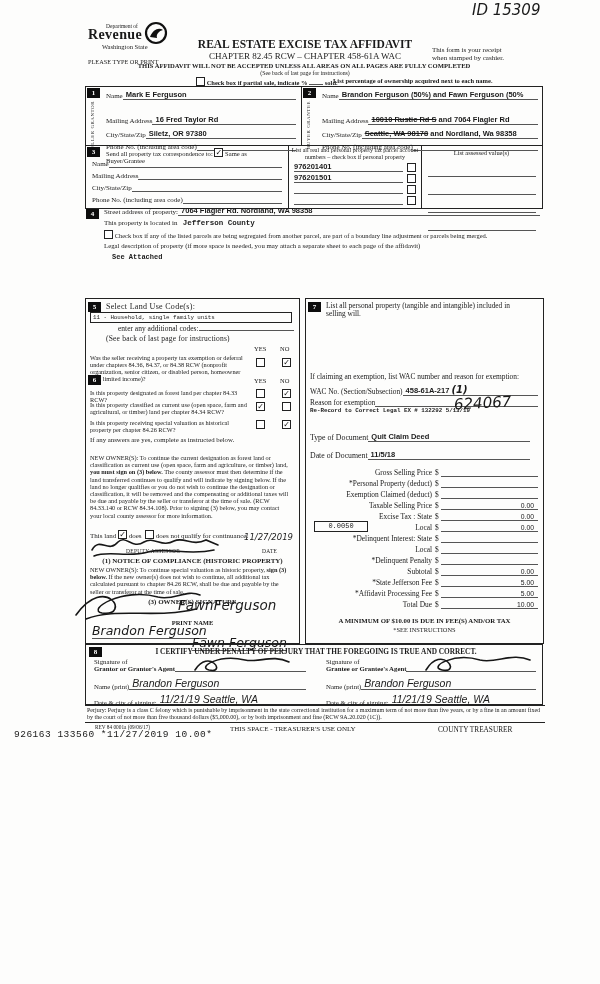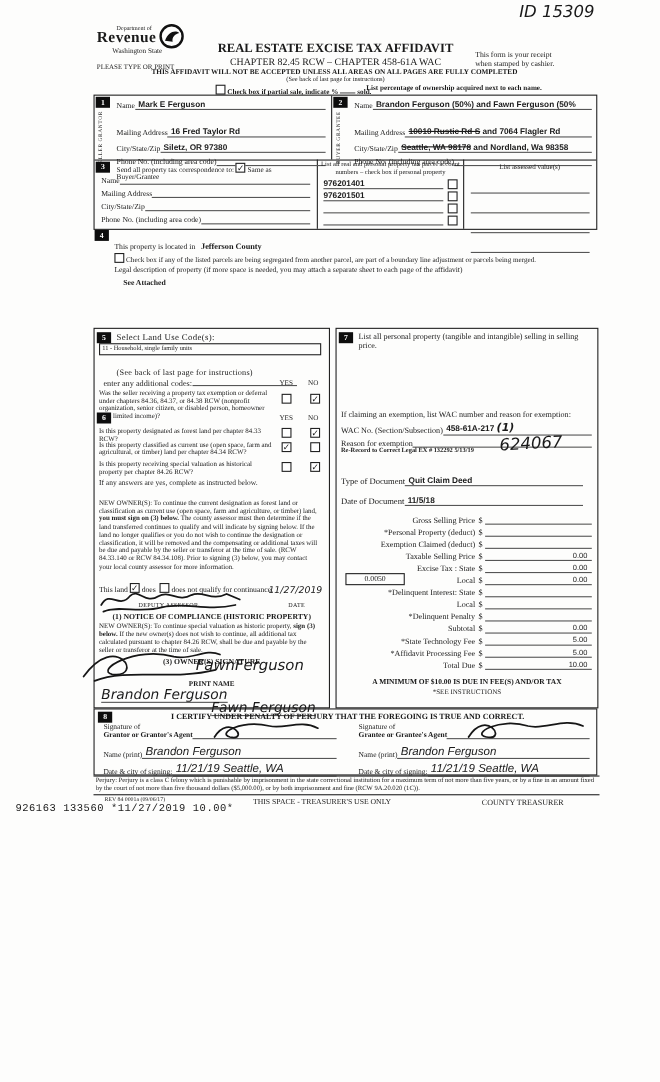--- a/index.html
+++ b/index.html
@@ -1,18 +1,18 @@
 <!DOCTYPE html>
 <html><head>
 <meta charset="utf-8">
 <style>
   html,body{margin:0;padding:0;background:#888;}
   #page{position:relative;width:600px;height:984px;background:#fdfdfc;font-family:"Liberation Serif",serif;color:#1a1a1a;overflow:hidden;}
   .abs{position:absolute;}
-  .sans{font-family:Liberation Serif, serif;}
+  .sans{font-family:Liberation Mono, monospace;}
   .mono{font-family:"Liberation Mono",monospace;}
   .b{font-weight:bold;}
   .c{text-align:center;}
   .hand{font-family:"DejaVu Sans",sans-serif;font-style:italic;}
   .strike{text-decoration:line-through;}
   .chip{display:inline-block;background:#0d0d0d;color:#fff;width:13px;height:10px;line-height:10px;text-align:center;font-size:7px;font-weight:bold;}
   .cb{display:inline-block;width:7px;height:7px;border:1px solid #222;font-size:8px;line-height:7px;text-align:center;vertical-align:-1px;background:#fff;color:#111;overflow:hidden;}
   .ul{border-bottom:1px solid #555;display:inline-block;}
   .box{border:1px solid #222;}
   .fld{display:flex;align-items:flex-end;font-size:7px;}
@@ -161,36 +161,40 @@
     <div class="abs c" style="left:338px;top:62px;width:115px;font-size:6.4px;">List assessed value(s)</div>
     <div class="abs" style="left:342px;top:76px;width:108px;">
       <div class="ul" style="width:108px;height:9px;"></div>
       <div class="ul" style="width:108px;height:10px;"></div>
       <div class="ul" style="width:108px;height:10px;"></div>
       <div class="ul" style="width:108px;height:10px;"></div>
     </div>
   </div>
 
   <span class="chip abs" style="left:86px;top:209px;">4</span>
+  <div class="fld abs" style="left:104px;top:206px;width:436px;font-size:7px;">
+    <span class="lab">Street address of property:</span>
+    <span class="val">7064 Flagler Rd.  Nordland, WA 98358</span>
+  </div>
   <div class="abs" style="left:104px;top:219px;font-size:7px;">
     <span>This property is located in</span>&nbsp;&nbsp;
     <span class="sans" style="font-size:7.5px;font-weight:600;">Jefferson County</span>
   </div>
   <div class="abs" style="left:104px;top:230px;font-size:6.5px;">
     <span class="cb"></span>
     <span>Check box if any of the listed parcels are being segregated from another parcel, are part of a boundary line adjustment or parcels being merged.</span>
   </div>
   <div class="abs" style="left:104px;top:242px;font-size:6.8px;">Legal description of property (if more space is needed, you may attach a separate sheet to each page of the affidavit)</div>
   <div class="abs sans b" style="left:112px;top:253px;font-size:7px;">See Attached</div>
 
   <div class="abs box" style="left:85px;top:298px;width:213px;height:344px;">
     <span class="chip abs" style="left:2px;top:3px;">5</span>
     <div class="abs" style="left:20px;top:3px;font-size:8px;letter-spacing:.3px;font-family:Liberation Serif, serif;">Select Land Use Code(s):</div>
     <div class="abs box sans" style="left:4px;top:13px;width:198px;height:9px;font-size:5.8px;line-height:9px;padding-left:2px;">11 - Household, single family units</div>
-    <div class="abs" style="left:8px;top:25px;font-size:7.5px;margin-top:20px;"><span>enter any additional codes:</span><span class="ul" style="width:95px;"></span></div>
+    <div class="abs" style="left:32px;top:25px;font-size:7.5px;"><span>enter any additional codes:</span><span class="ul" style="width:95px;"></span></div>
     <div class="abs" style="left:20px;top:35px;font-size:7.5px;letter-spacing:.2px;">(See back of last page for instructions)</div>
     <div class="abs" style="left:168px;top:46px;font-size:6.5px;">YES</div>
     <div class="abs" style="left:194px;top:46px;font-size:6.5px;">NO</div>
     <div class="abs qtext" style="left:4px;top:55px;width:160px;">Was the seller receiving a property tax exemption or deferral under chapters 84.36, 84.37, or 84.38 RCW (nonprofit organization, senior citizen, or disabled person, homeowner with limited income)?</div>
     <span class="cb abs" style="left:170px;top:59px;"></span>
     <span class="cb abs" style="left:196px;top:59px;"><span>✓</span></span>
 
     <span class="chip abs" style="left:2px;top:76px;">6</span>
     <div class="abs" style="left:168px;top:78px;font-size:6.5px;">YES</div>
     <div class="abs" style="left:194px;top:78px;font-size:6.5px;">NO</div>
@@ -238,21 +242,21 @@
       <path d="M20 42 C50 30 90 42 130 32"></path>
     </svg>
     <div class="abs hand" style="left:92px;top:298px;font-size:13.5px;">FawnFerguson</div>
     <div class="abs b c" style="left:0;top:320px;width:213px;font-size:6.5px;">PRINT NAME</div>
     <div class="abs hand ul" style="left:6px;top:324px;font-size:12.5px;">Brandon Ferguson</div>
     <div class="abs hand ul" style="left:106px;top:324px;font-size:12.5px;margin-top:12px;">Fawn Ferguson</div>
   </div>
 
   <div class="abs box" style="left:305px;top:298px;width:237px;height:344px;">
     <span class="chip abs" style="left:2px;top:3px;">7</span>
-    <div class="abs" style="left:20px;top:3px;width:205px;font-size:7.4px;line-height:8.4px;">List all  personal property (tangible and intangible) selling in selling price.</div>
+    <div class="abs" style="left:20px;top:3px;width:205px;font-size:7.4px;line-height:8.4px;">List all  personal property (tangible and intangible) included in selling will.</div>
 
     <div class="abs" style="left:4px;top:73px;font-size:7.4px;">If claiming an exemption, list WAC number and reason for exemption:</div>
     <div class="fld abs" style="left:4px;top:85px;width:228px;font-size:7.4px;">
       <span class="lab">WAC No. (Section/Subsection)</span>
       <span class="val"><span>458-61A-217</span>&nbsp;<span class="hand" style="font-size:10px;">(1)</span></span>
     </div>
     <div class="fld abs" style="left:4px;top:99px;width:228px;font-size:7.4px;">
       <span class="lab">Reason for exemption</span>
       <span class="val"></span>
     </div>
@@ -314,21 +318,21 @@
           <span class="mlabel">*Delinquent Penalty</span>
           <span class="mdollar">$</span>
           <span class="mline"></span>
         </div>
       <div class="mrow">
           <span class="mlabel">Subtotal</span>
           <span class="mdollar">$</span>
           <span class="mline">0.00</span>
         </div>
       <div class="mrow">
-          <span class="mlabel">*State Technology Fee</span>
+          <span class="mlabel">*State Jefferson Fee</span>
           <span class="mdollar">$</span>
           <span class="mline">5.00</span>
         </div>
       <div class="mrow">
           <span class="mlabel">*Affidavit Processing Fee</span>
           <span class="mdollar">$</span>
           <span class="mline">5.00</span>
         </div>
       <div class="mrow">
           <span class="mlabel">Total Due</span>

